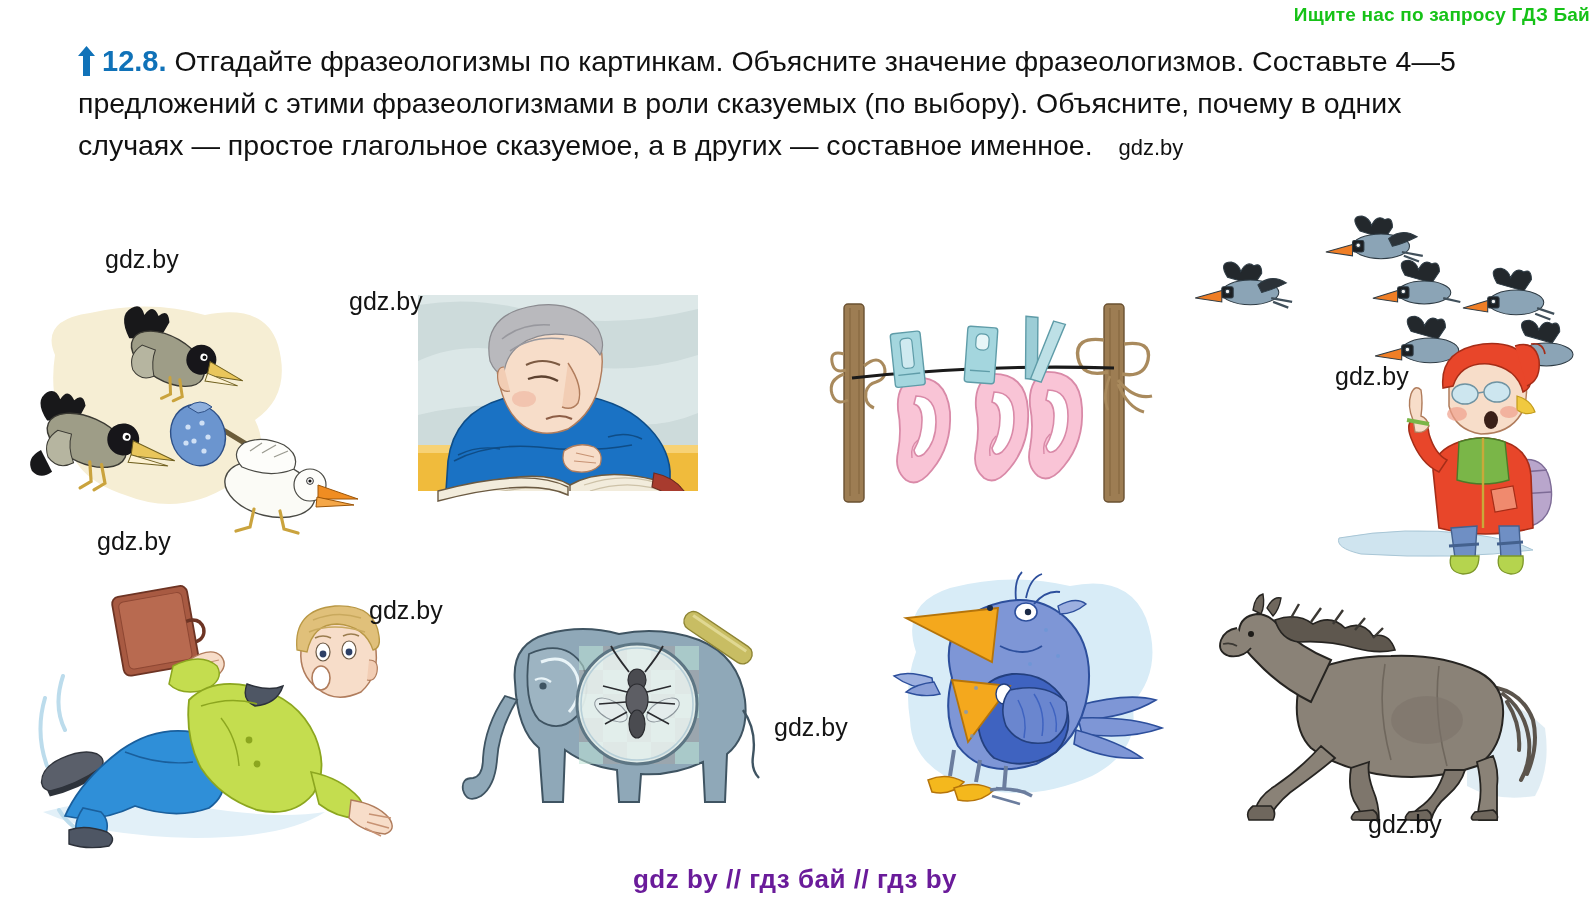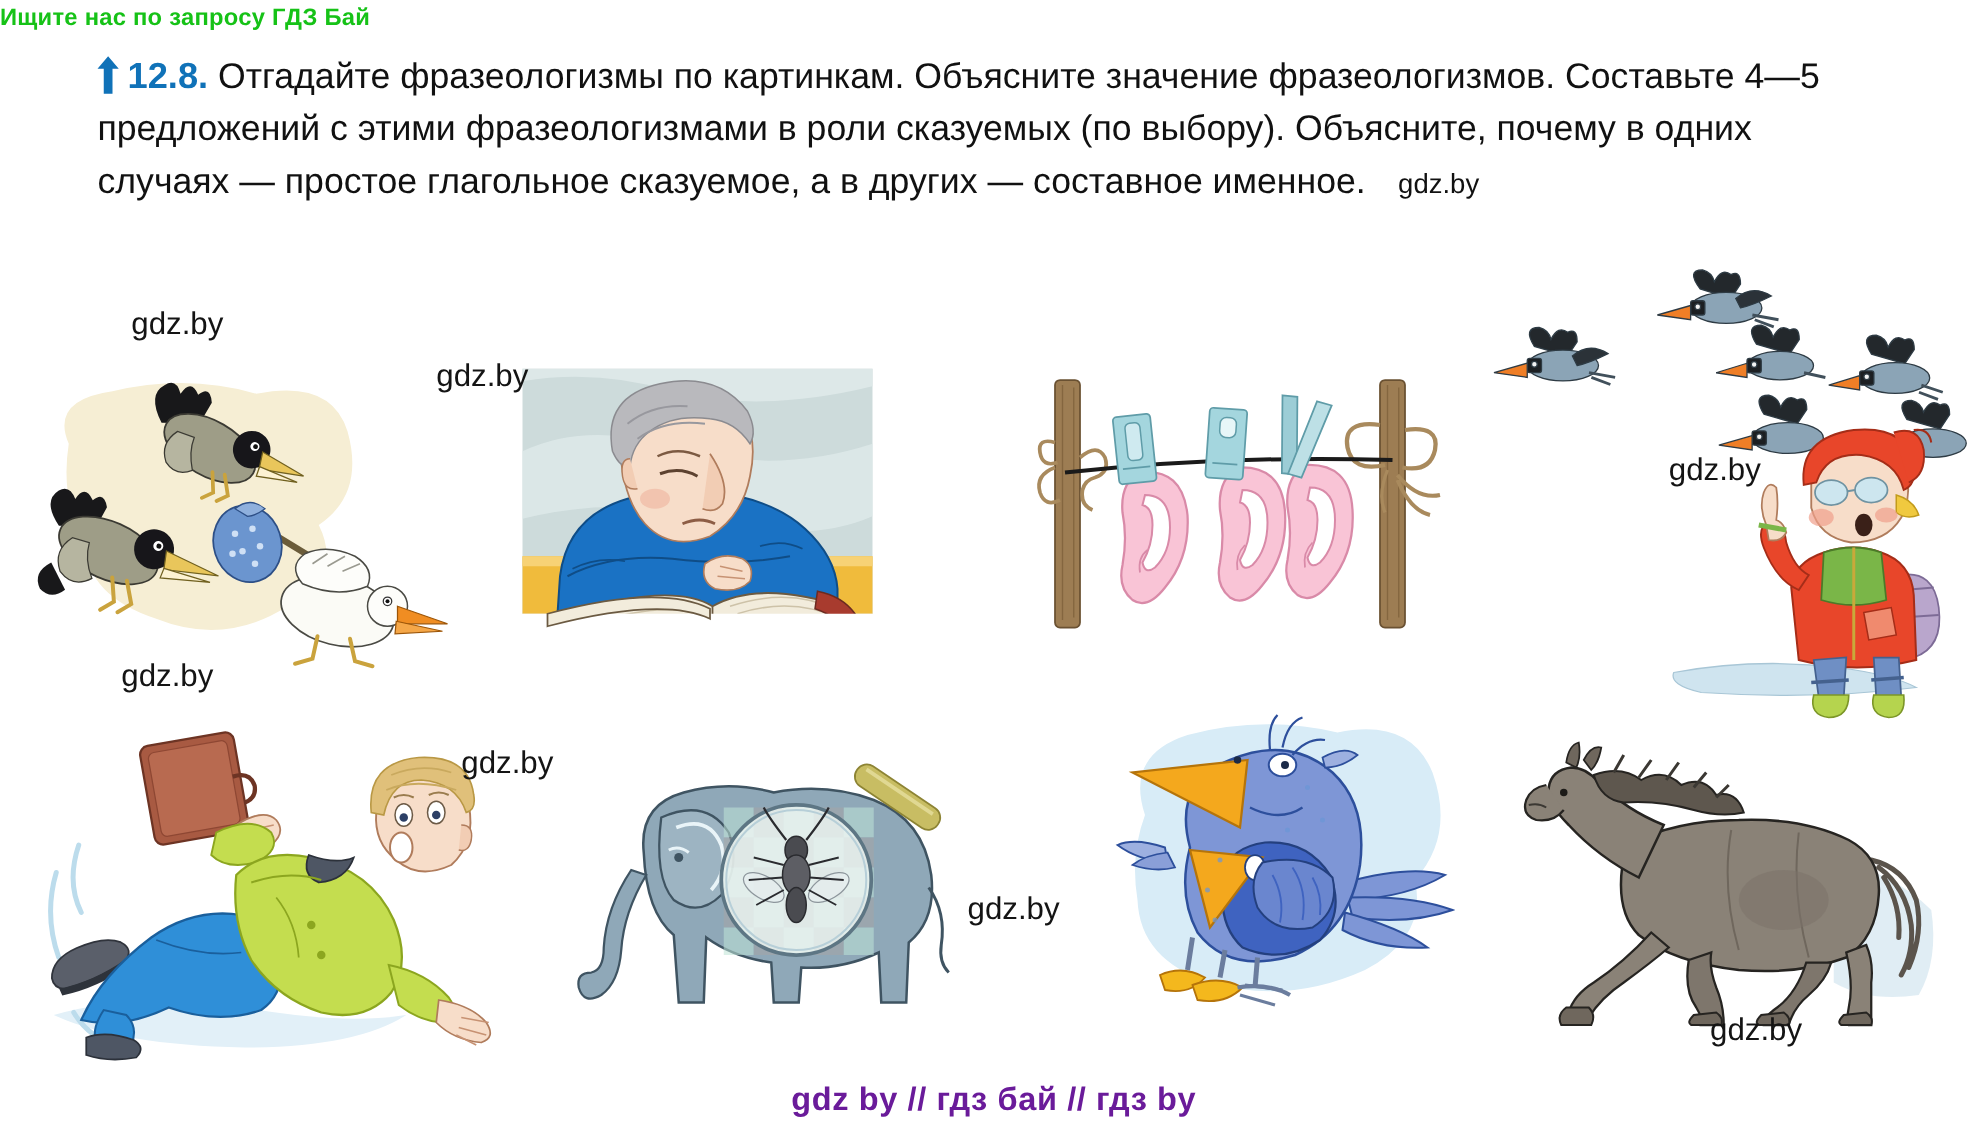--- a/index.html
+++ b/index.html
@@ -8,21 +8,21 @@
     background:#ffffff;
     font-family:"Liberation Sans","DejaVu Sans",sans-serif;
     overflow:hidden;
     position:relative;
   }
   .page{position:relative;width:1590px;height:905px;}
 
   
   .banner{
     position:absolute;top:4px;left:0;width:1590px;
-    text-align:left;
+    text-align:right;
     color:#16c217;
     font-size:19px;font-weight:bold;
     letter-spacing:.2px;
   }
 
   
   .exercise{
     position:absolute;left:78px;top:40px;width:1430px;
     font-size:28.5px;line-height:42px;color:#111;
   }

